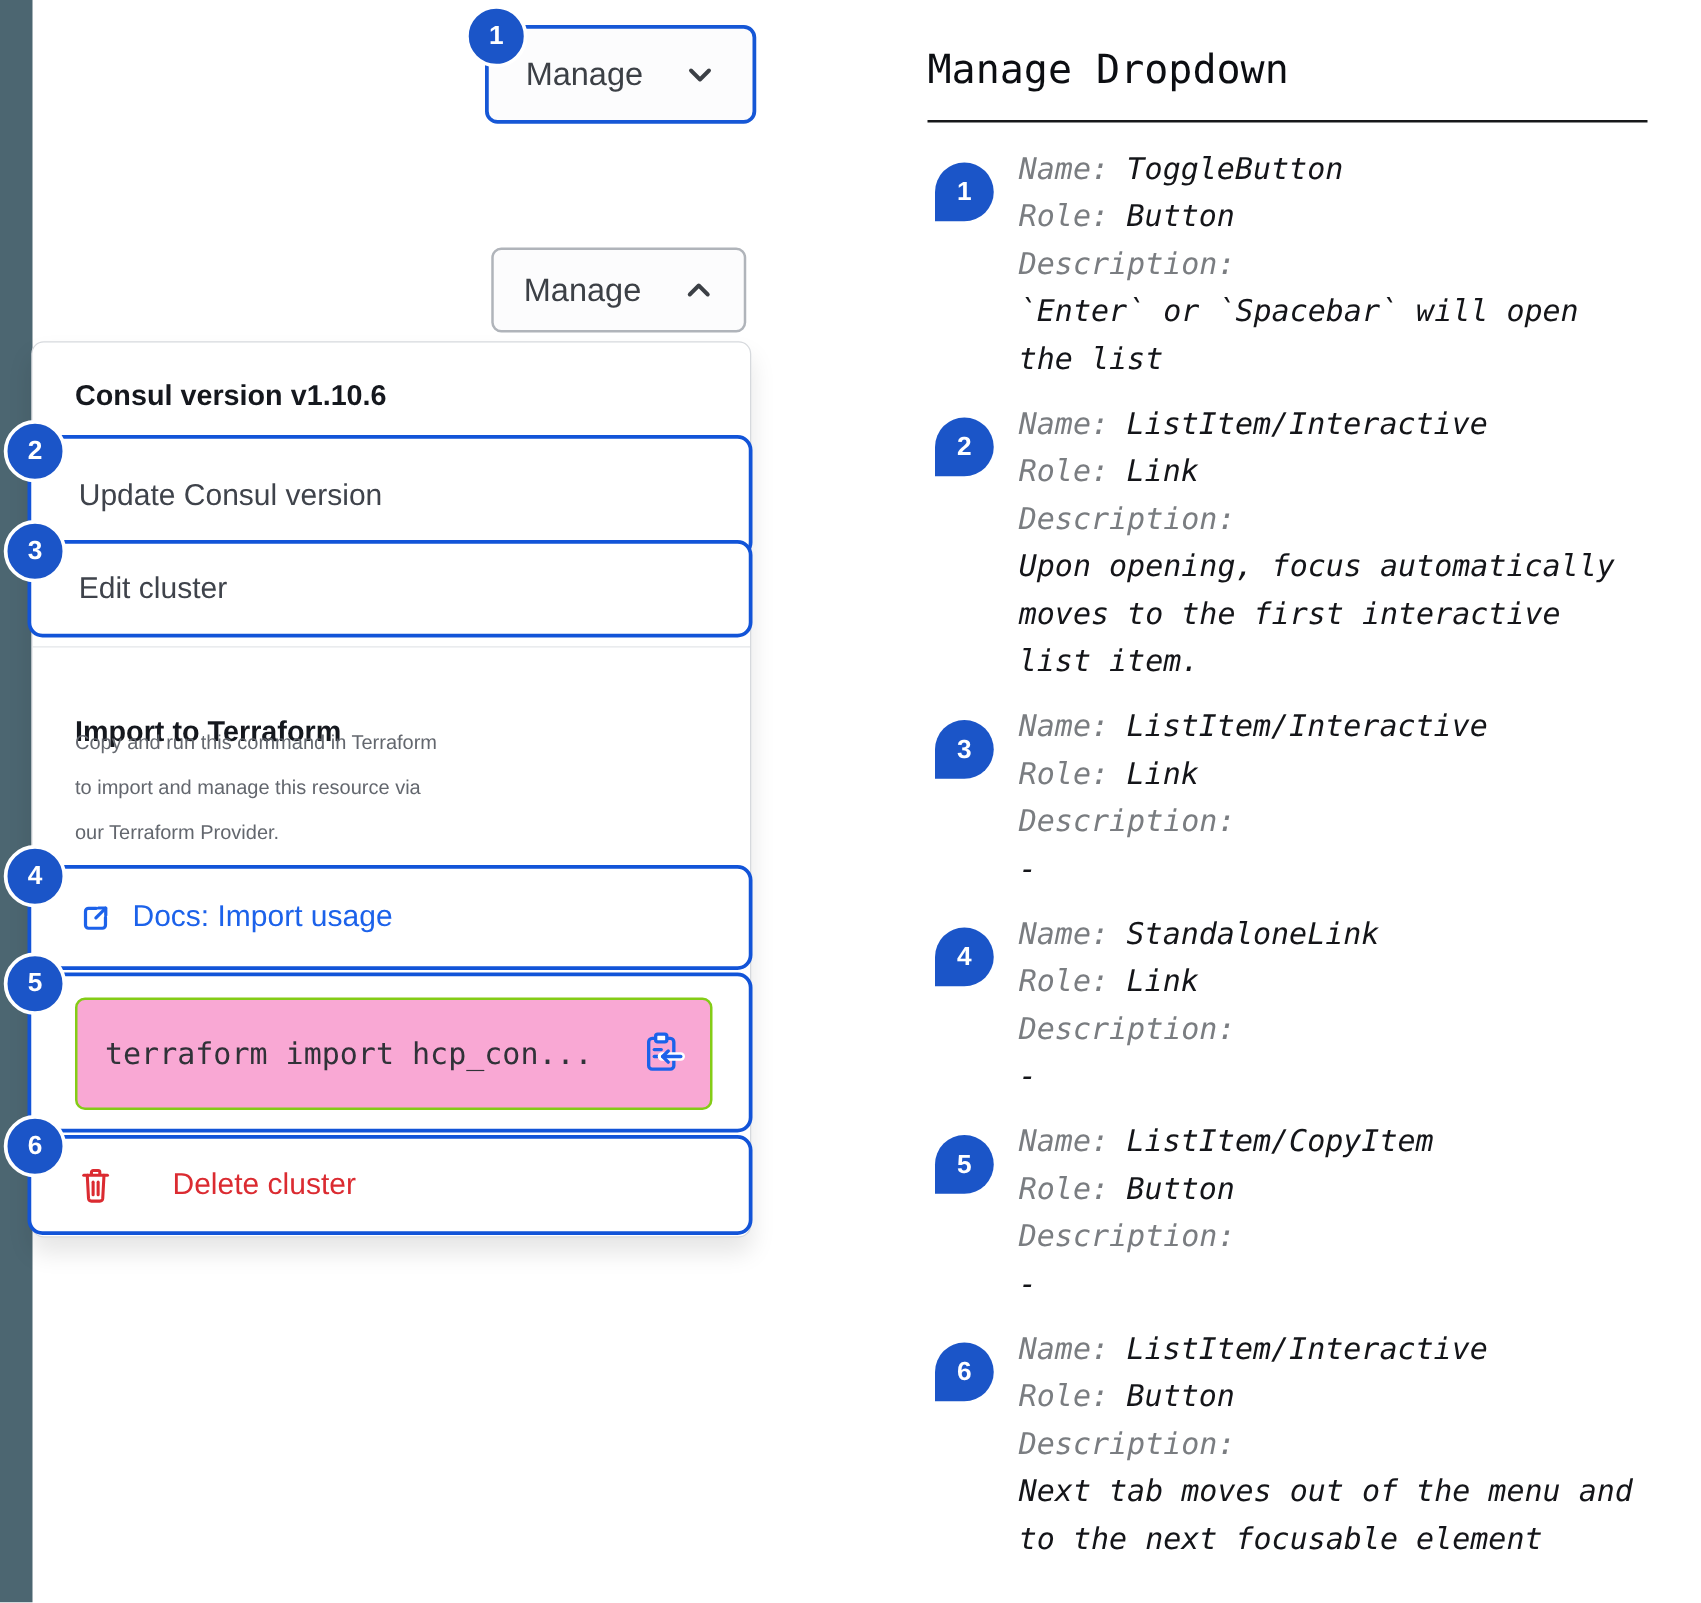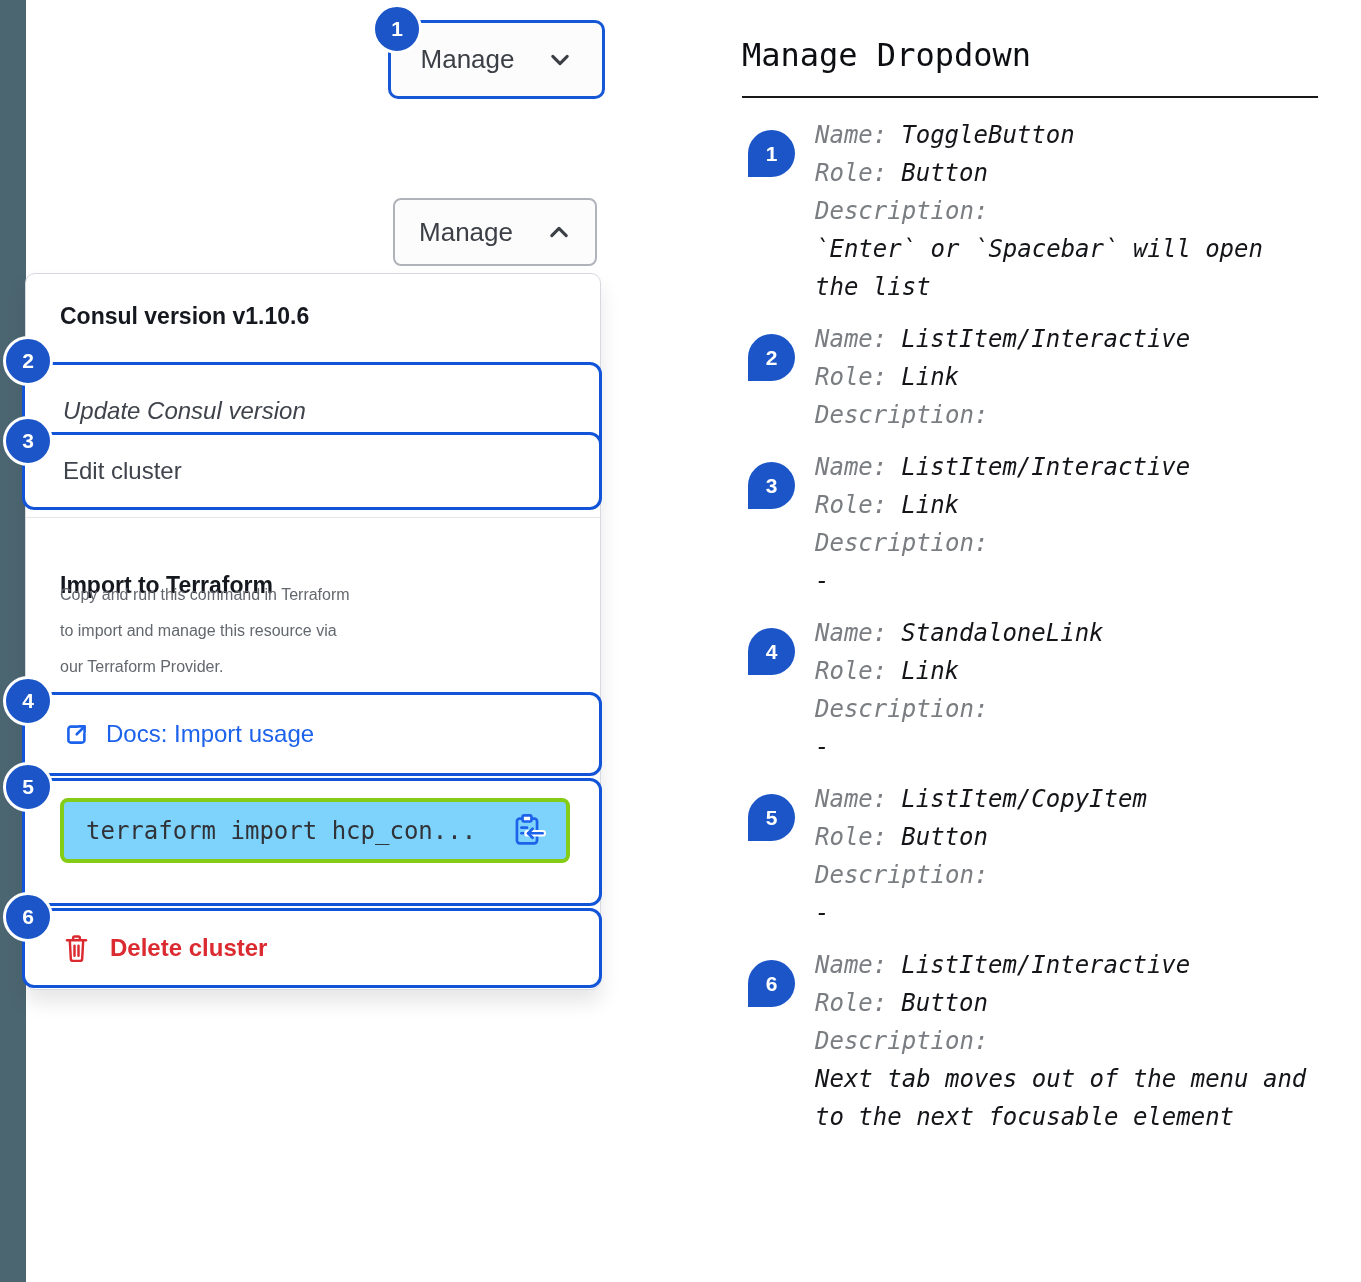--- a/index.html
+++ b/index.html
@@ -27,31 +27,31 @@
   .menu-divider  { position:absolute; left:26px; top:517px; width:574px; height:1px; background:#e4e6e9; }
   .sec-title { position:absolute; left:60px; top:572px; font-size:23px; font-weight:700; color:#15181e; }
   .sec-desc  { position:absolute; left:60px; top:577px; width:510px; font-size:16px;
                line-height:36px; color:#63676e; }
   .pre { white-space:pre-line; }
 
   
   .obox { position:absolute; left:22px; width:580px; background:#fff;
           border:3px solid #1254d8; border-radius:12px;
           display:flex; align-items:center; padding-left:38px; }
-  .b2 { top:362px; height:98px;font-style:italic; }
+  .b2 { top:348px; height:98px; }
   .b3 { top:432px; height:78px; }
   .b4 { top:692px; height:84px; gap:16px; }
   .b5 { top:778px; height:128px; padding-left:0; }
   .b6 { top:908px; height:80px; gap:20px; }
   .item-label { font-size:24px; color:#3f434b; }
   .link-label { font-size:24px; font-weight:500; color:#1c62ea; }
-  .danger-label { font-size:24px; font-weight:700; color:#db2b31; }
-
-  .codebox { position:absolute; left:35px; top:17px; width:510px; height:65px;
-             border:4px solid #84cc16; border-radius:8px; background:#7dd3fc;
+  .danger-label { font-size:24px; font-weight:400; color:#db2b31;margin-left:28px; }
+
+  .codebox { position:absolute; left:35px; top:17px; width:510px; height:90px;
+             border:2px solid #84cc16; border-radius:8px; background:#f9a8d4;
              display:flex; align-items:center; justify-content:space-between; padding:0 20px 0 22px; }
   .code { font-family:"DejaVu Sans Mono", monospace; font-size:24px; color:#303238; }
 
   
   .badge { position:absolute; width:50px; height:50px; border-radius:50%;
            background:#1b55c8; border:3px solid #ffffff;
            display:flex; align-items:center; justify-content:center;
            color:#fff; font-size:21px; font-weight:700; z-index:5; }
 
   
@@ -201,20 +201,23 @@
             <span class="lbl">Name:</span>
             <span class="val">ListItem/Interactive</span>
           </div>
         <div class="line">
             <span class="lbl">Role:</span>
             <span class="val">Link</span>
           </div>
         <div class="line">
             <span class="lbl">Description:</span>
           </div>
+        <div class="val pre">Upon opening, focus automatically
+moves to the first interactive
+list item.</div>
       </div>
     </div>
 
     <div class="entry">
       <div class="lbadge">
           <span>3</span>
         </div>
       <div class="lines">
         <div class="line">
             <span class="lbl">Name:</span>

